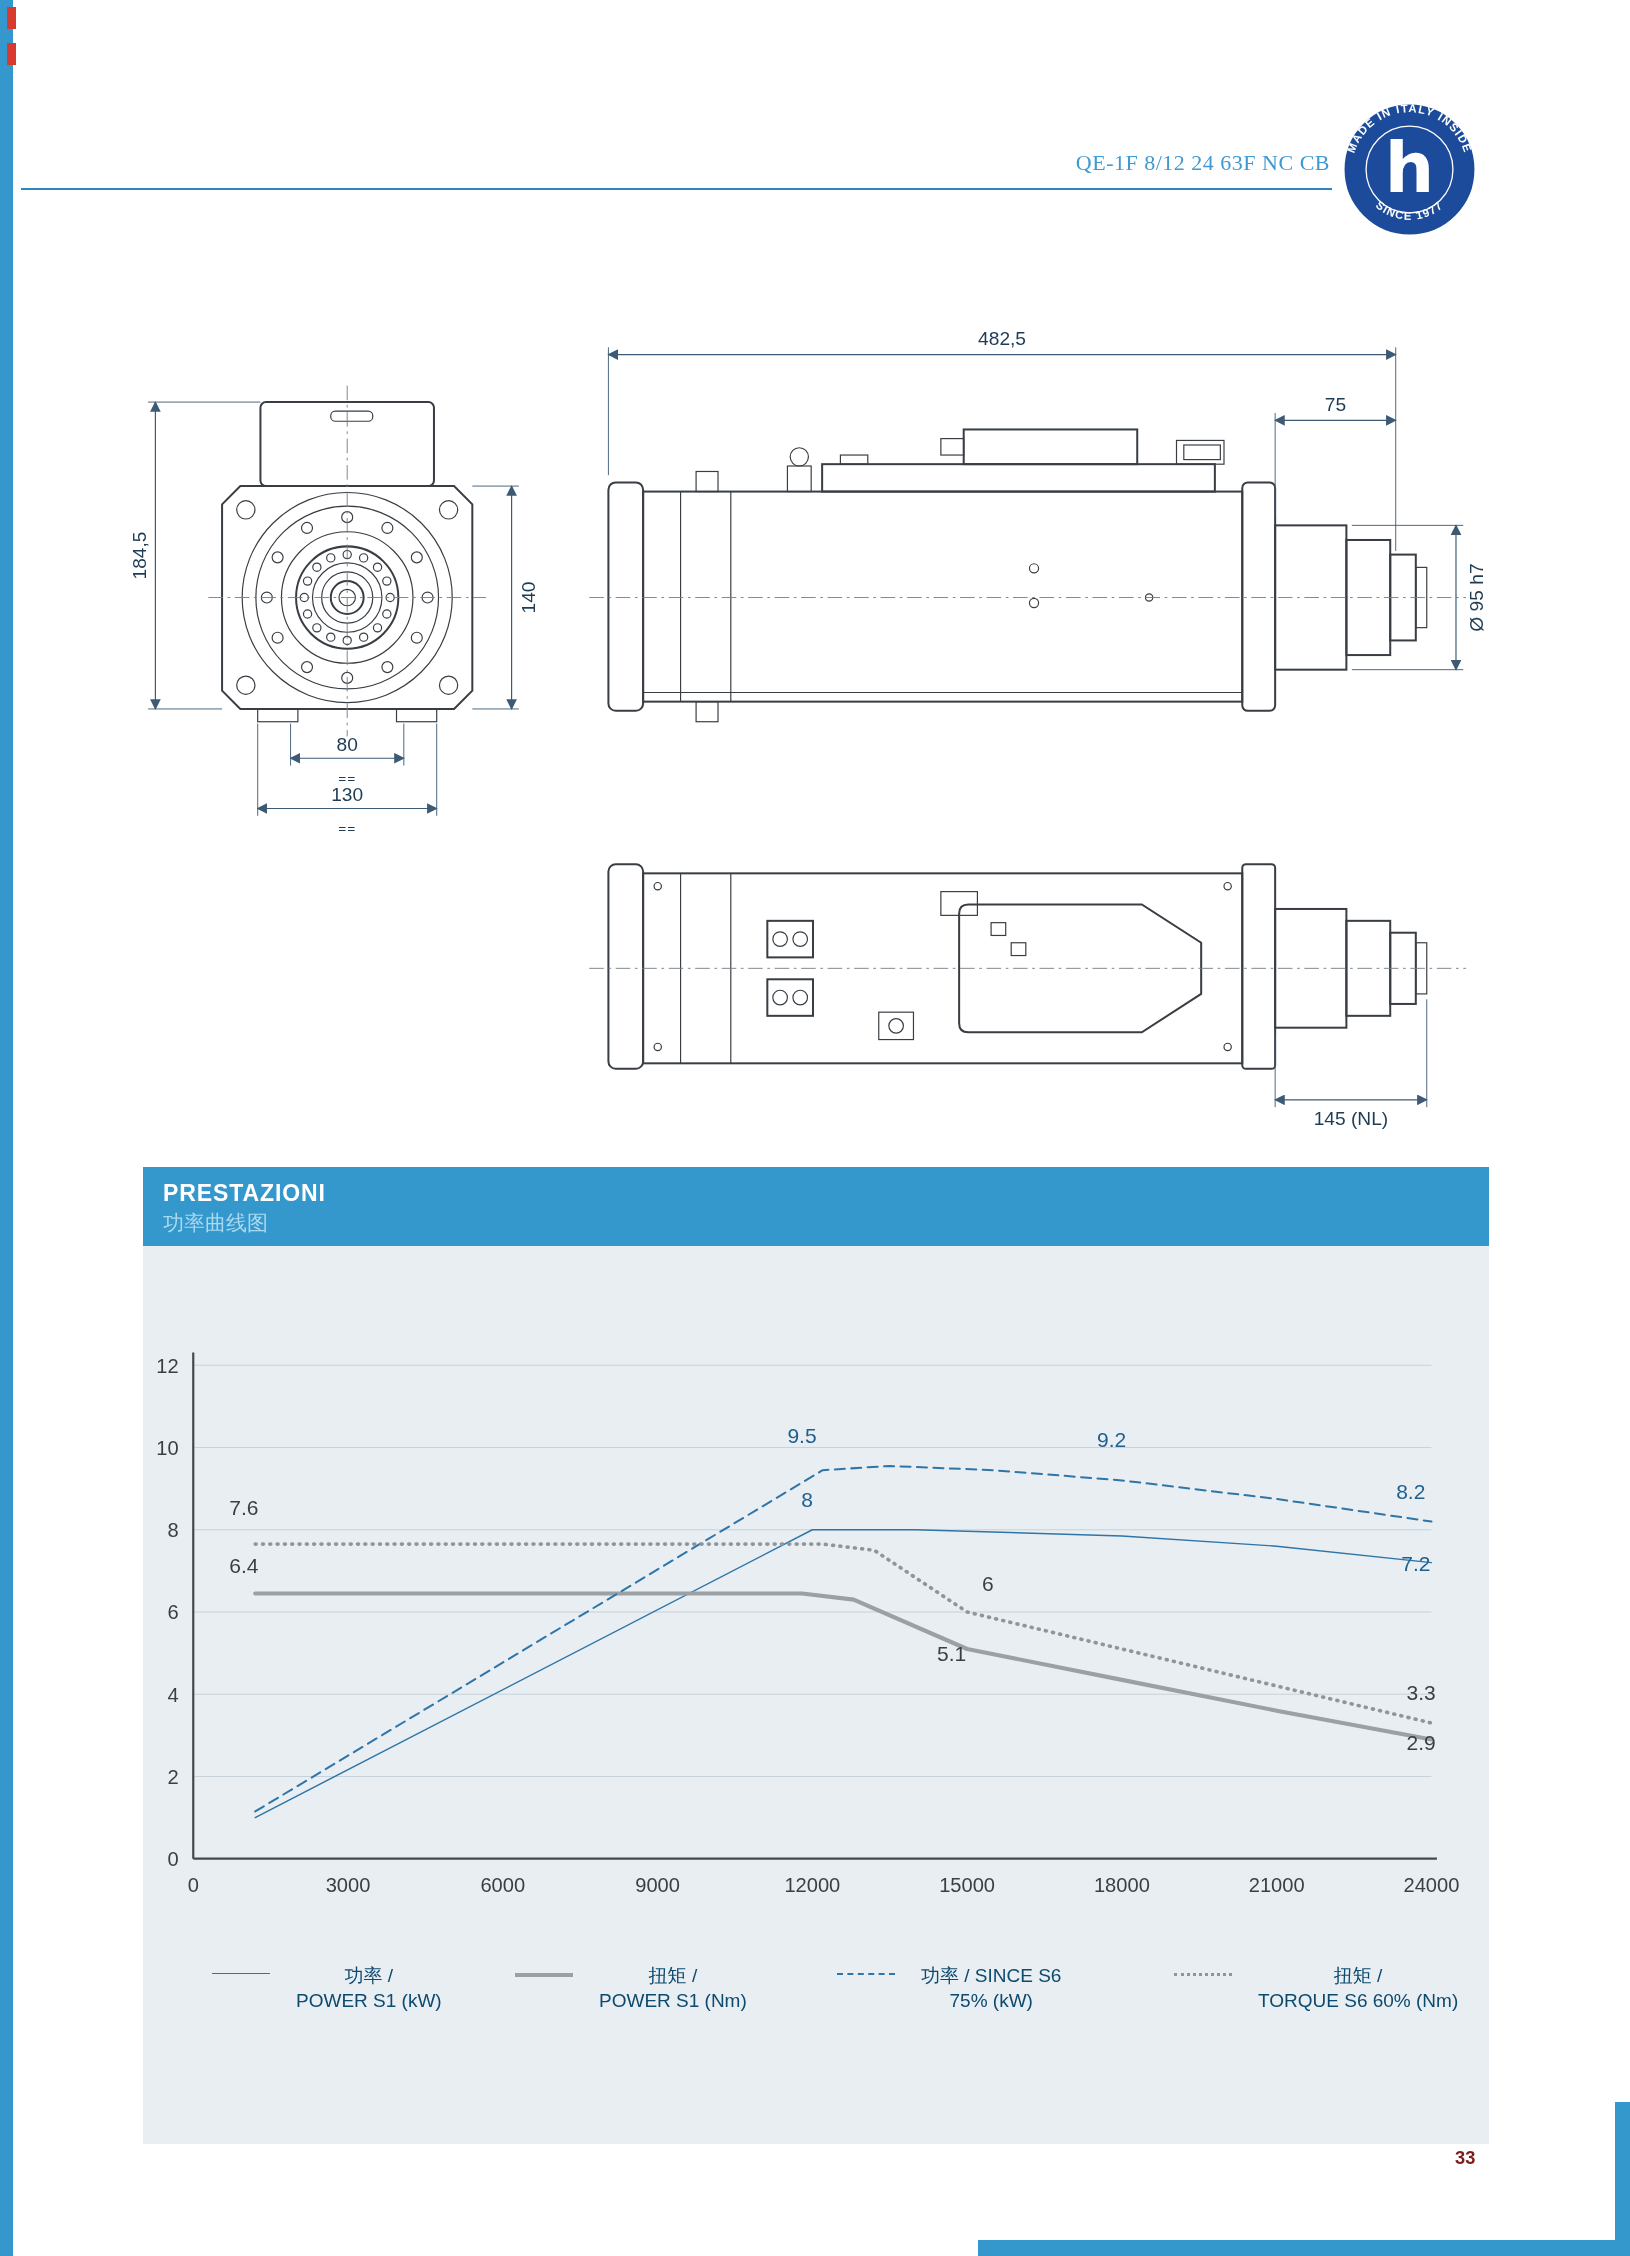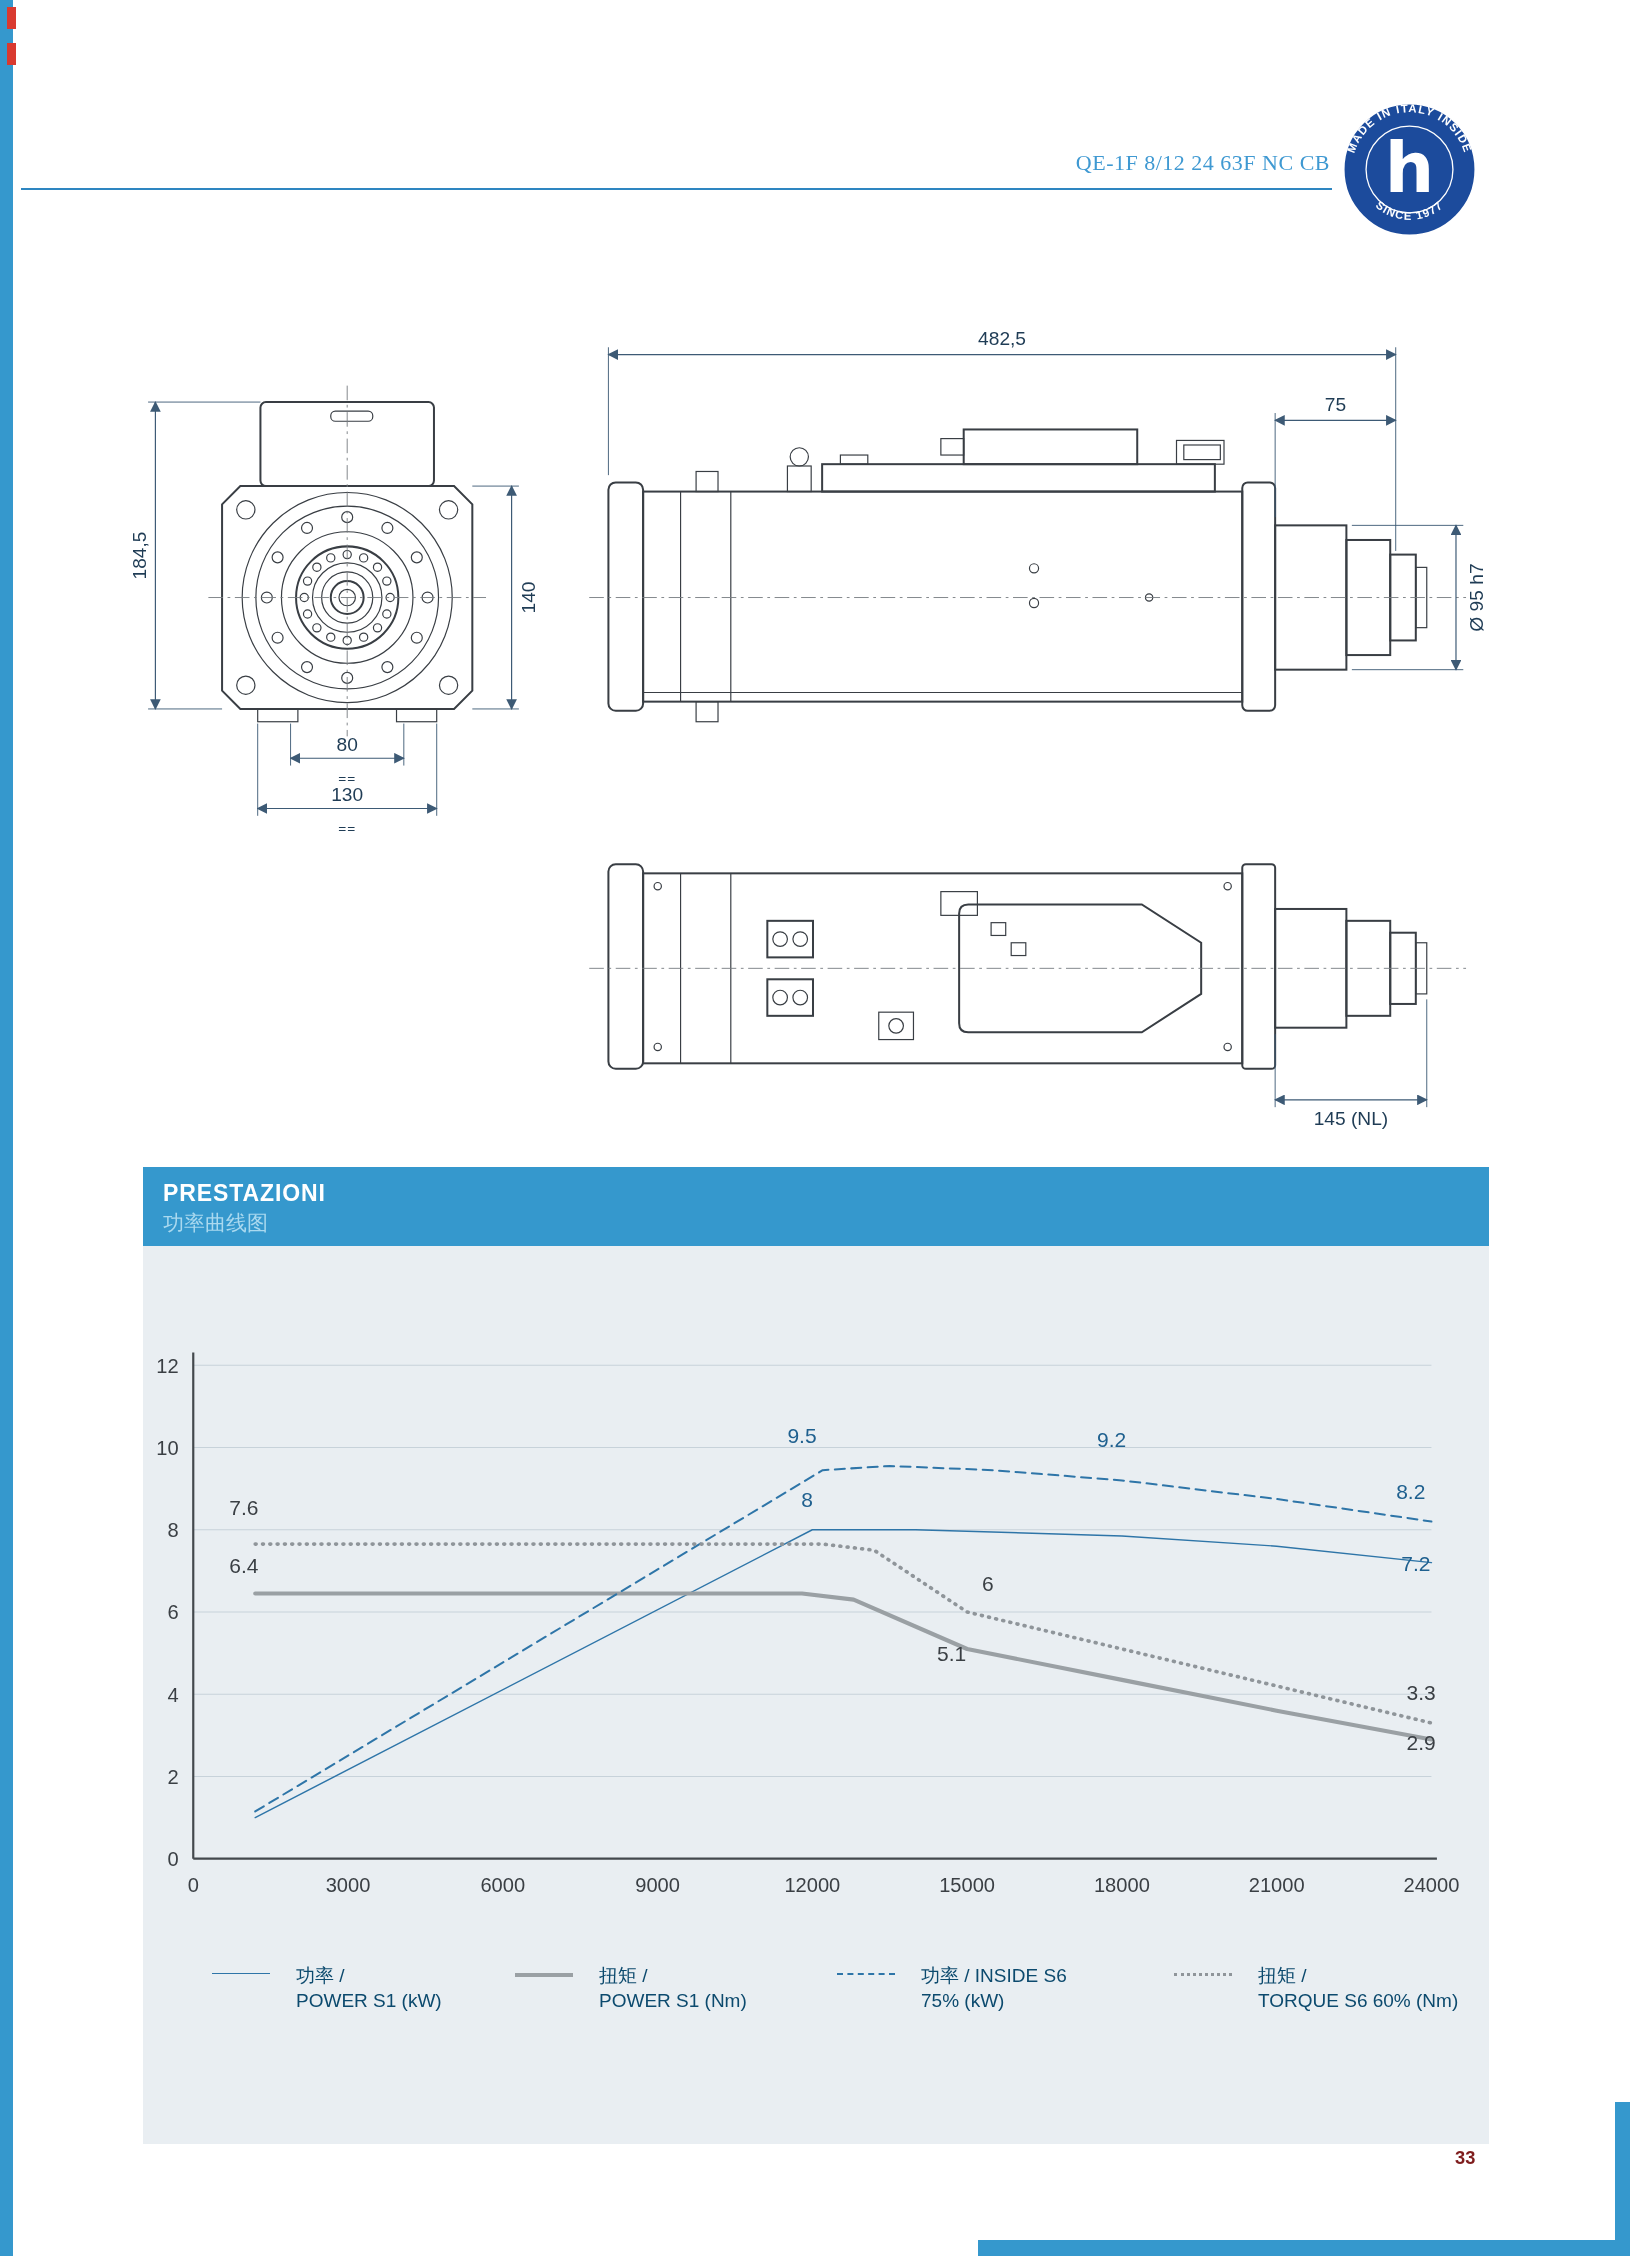--- a/index.html
+++ b/index.html
@@ -28,21 +28,21 @@
   #drawings { left:91px; top:329px; }
   #drawings .ol  { fill:none; stroke:#393e44; stroke-width:2.2; }
   #drawings .ol2 { fill:none; stroke:#393e44; stroke-width:1.3; }
   #drawings .cl  { fill:none; stroke:#787d82; stroke-width:1; stroke-dasharray:16 5 3 5; }
   #drawings .dim { fill:none; stroke:#3d5a75; stroke-width:1.3; }
   #drawings .ext { fill:none; stroke:#3d5a75; stroke-width:1; }
   #drawings text.dimtxt { font:21px "Liberation Sans",sans-serif; fill:#1f3c55; }
   #drawings text.eqtxt  { font:15px "Liberation Sans",sans-serif; fill:#1f3c55; letter-spacing:1px; }
 
   
-  .panel { left:143px; top:1167px; width:1346px; height:977px; background:#e9eef2; }
+  .panel { left:143px; top:1167px; width:1346px; height:977px; background:#e9eef2;text-align:center; }
   .panel-header { position:absolute; left:0; top:0; width:100%; height:79px; background:#3598cd; }
   .ph-title { position:absolute; left:20px; top:12.8px; font-size:23px; font-weight:bold; color:#ffffff; letter-spacing:0.9px; }
   .ph-sub   { position:absolute; left:20px; top:42px; font-size:21px; color:#aad9ef; }
   #chart-svg { position:absolute; left:0; top:146px; }
   #chart-svg text.tick { font:22px "Liberation Sans",sans-serif; fill:#3a3f44; }
   #chart-svg text.ann  { font:23px "Liberation Sans",sans-serif; }
 
   .legend { position:absolute; left:0; top:797px; width:100%; height:110px; }
   .legend-item { position:absolute; display:flex; align-items:flex-start; }
   .sample { display:inline-block; width:58px; margin-top:9.1px; }
@@ -293,21 +293,21 @@
     <div class="legend-item" style="left:372px;">
       <span class="sample s2"></span>
       <span class="ltxt">
         <span>扭矩 /</span><br>
         <span>POWER S1 (Nm)</span>
       </span>
     </div>
     <div class="legend-item" style="left:694px;">
       <span class="sample s3"></span>
       <span class="ltxt">
-        <span>功率 / INSIDE S6</span><br>
+        <span>功率 / SINCE S6</span><br>
         <span>75% (kW)</span>
       </span>
     </div>
     <div class="legend-item" style="left:1031px;">
       <span class="sample s4"></span>
       <span class="ltxt">
         <span>扭矩 /</span><br>
         <span>TORQUE S6 60% (Nm)</span>
       </span>
     </div>

